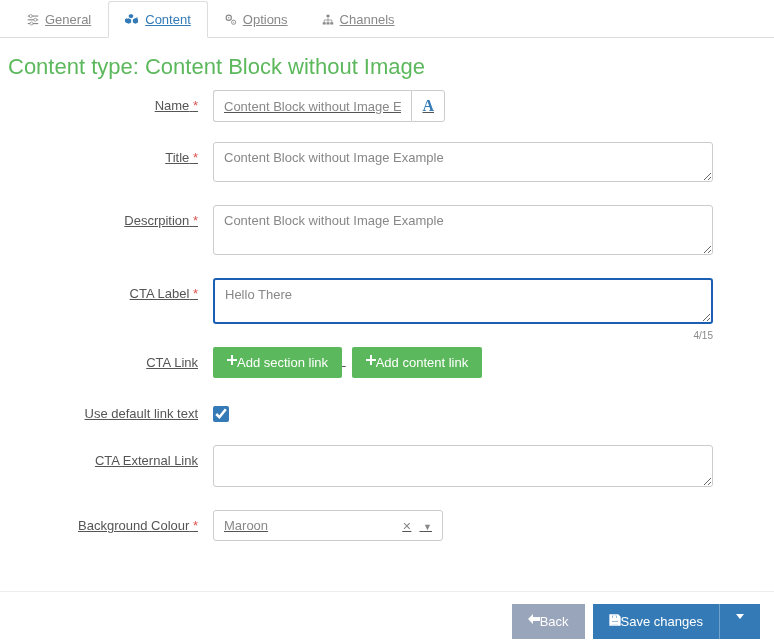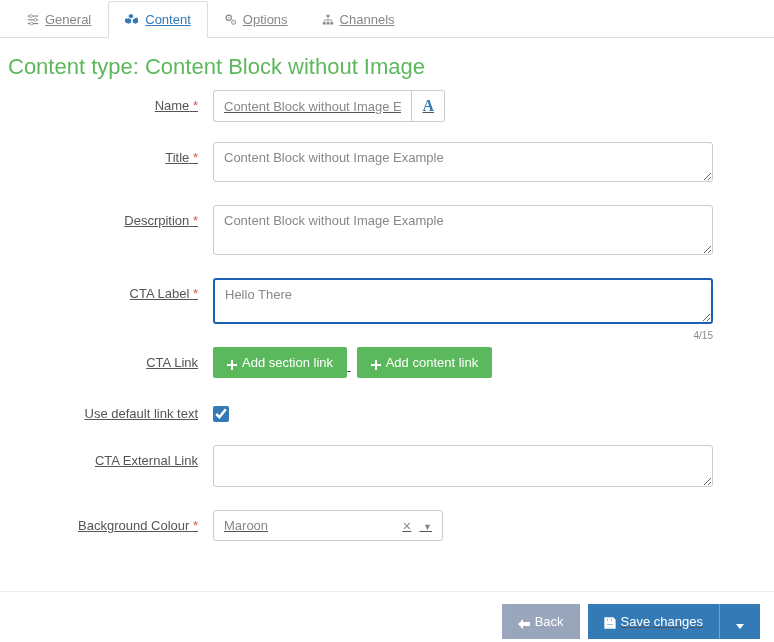--- a/index.html
+++ b/index.html
@@ -15,34 +15,34 @@
 .req { color: #d9534f; }
 .form-control-wrap { flex: 1; max-width: 500px; position: relative; }
 input[type=text], textarea { width: 100%; border: 1px solid #ccc; border-radius: 3px; padding: 7px 10px; font-size: 13px; color: #888; font-family: inherit; }
 textarea { resize: both; min-height: 38px; }
 input::placeholder, textarea::placeholder { color: #aaa; }
 .input-with-icon { display: flex; align-items: stretch; width: 232px; }
 .input-with-icon input { border-radius: 3px 0 0 3px; border-right: none; }
 .input-addon { border: 1px solid #ccc; border-radius: 0 3px 3px 0; padding: 6px 10px; color: #337ab7; font-family: serif; font-weight: bold; font-size: 16px; cursor: pointer; display: flex; align-items: center; }
 .focused { border: 2px solid #1a5fb4 !important; }
 .counter { position: absolute; right: 0; bottom: -14px; font-size: 10px; color: #888; }
-.btn { border: none; padding: 8px 14px; font-size: 13px; cursor: pointer; border-radius: 2px; display: inline-flex; align-items: flex-end; gap: 5px; }
+.btn { border: none; padding: 8px 14px; font-size: 13px; cursor: pointer; border-radius: 2px; display: inline-flex; align-items: flex-start; }
 .btn-green { background: #5cb85c; color: #fff; }
 .btn-green + .btn-green { margin-left: 6px; }
 .btn-gray { background: #8896b0; color: #fff; opacity: 0.85; }
 .btn-blue { background: #337ab7; color: #fff; }
 .btn-caret { background: #337ab7; color: #fff; padding: 8px 10px; border-left: 1px solid rgba(255,255,255,0.3); }
 .checkbox { width: 16px; height: 16px; accent-color: #337ab7; margin-top: 8px; }
 .select-box { border: 1px solid #ccc; border-radius: 3px; padding: 7px 10px; width: 230px; display: flex; align-items: center; justify-content: space-between; cursor: pointer; color: #888; gap: 48px; }
 .select-clear { color: #888; margin-right: 8px; font-size: 11px; }
 .select-caret { font-size: 9px; color: #888; }
 .footer-sep { border-top: 1px solid #eee; margin: 0; }
 .footer { display: flex; justify-content: flex-end; gap: 0; padding: 12px 14px 12px; align-items: stretch; }
 .footer .btn { border-radius: 0; padding: 10px 16px; }
-.foot-group { display: flex; margin-left: 8px; text-decoration: underline; }
+.foot-group { display: flex; margin-left: 8px; }
 svg { display: block; }
 </style>
 </head>
 <body>
 
 <div class="tabs">
   <div class="tab">
     <span class="tab-icon">
       <svg width="12" height="12" viewBox="0 0 16 16" fill="#888">
           <rect x="1" y="2" width="14" height="1.5"></rect>

